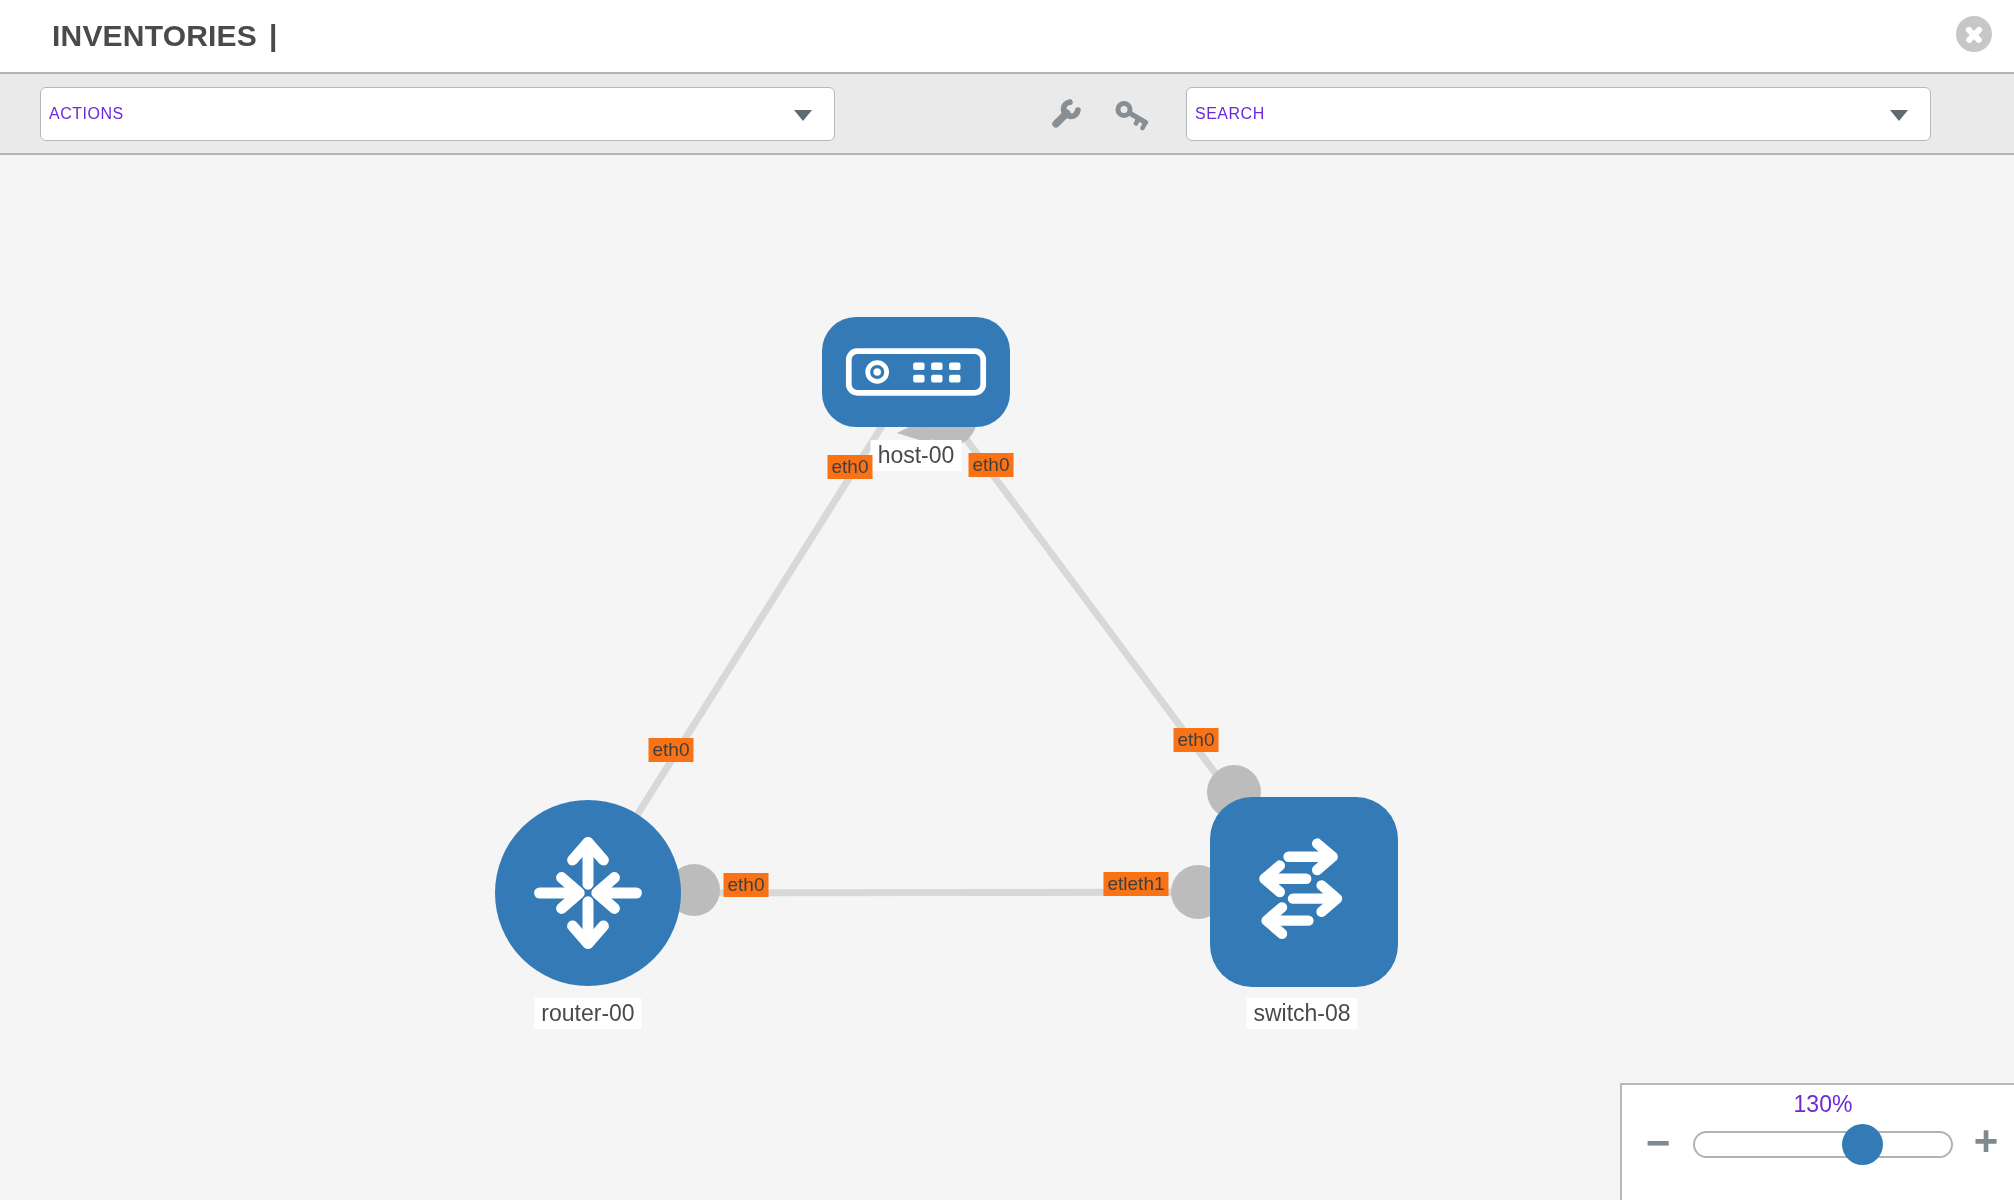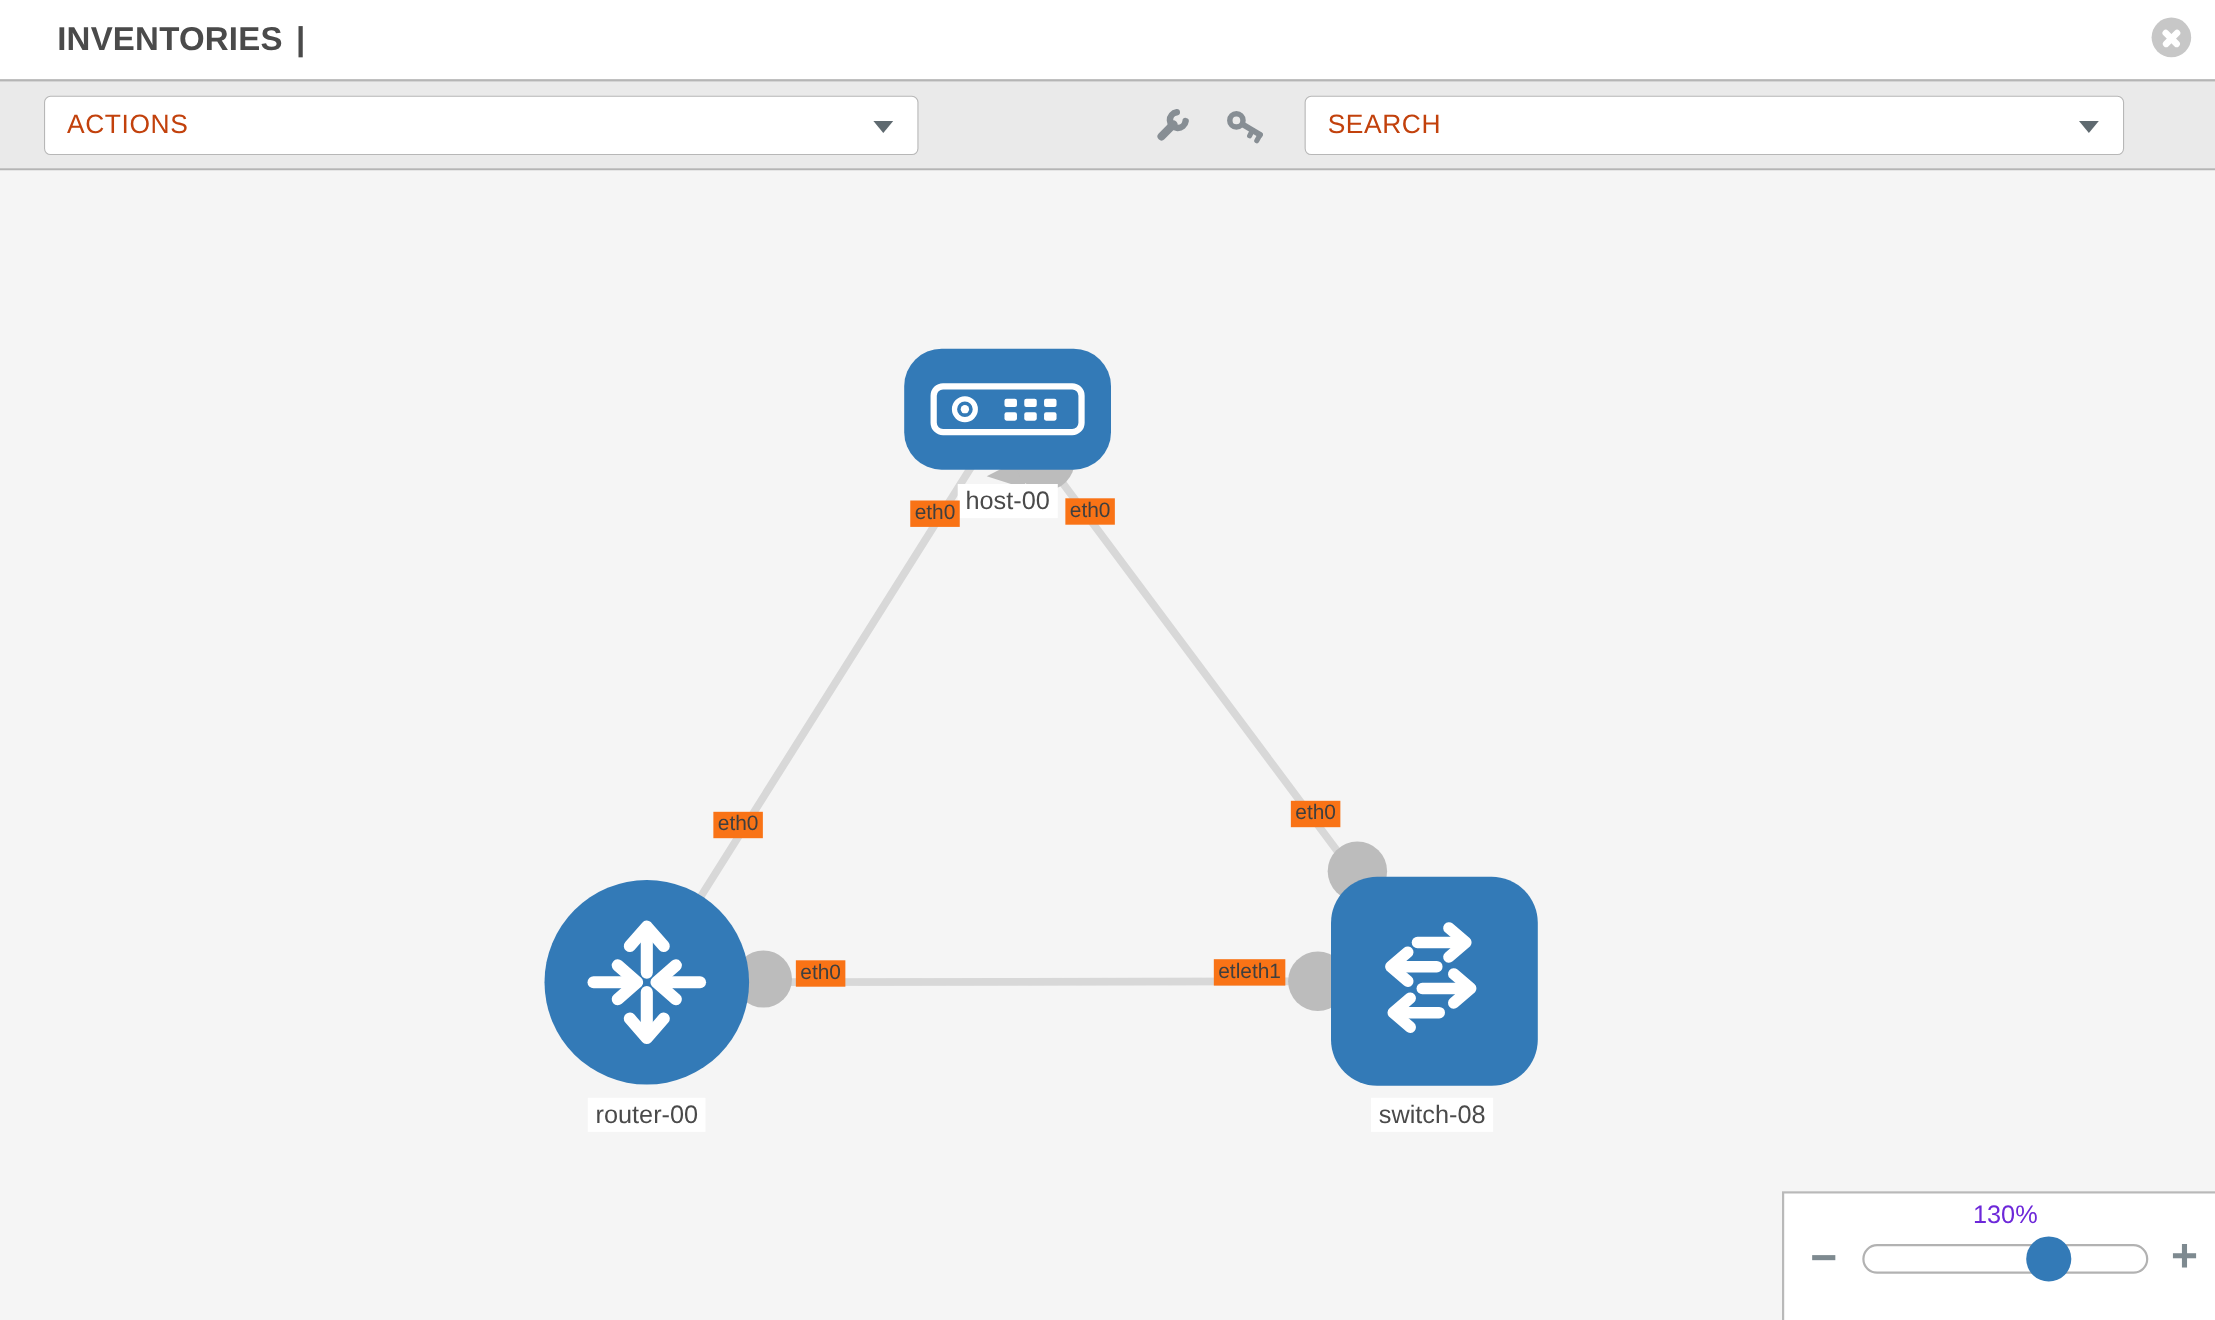--- a/index.html
+++ b/index.html
@@ -15,21 +15,21 @@
   .close-btn{position:absolute;right:22px;top:16px;width:36px;height:36px;border-radius:50%;
              background:#c7c7c7;cursor:pointer;}
   .close-btn .xbar{position:absolute;left:8px;top:15.5px;width:20px;height:5.5px;border-radius:3px;background:#ffffff;}
   .close-btn .xbar.a{transform:rotate(45deg);}
   .close-btn .xbar.b{transform:rotate(-45deg);}
   
   .toolbar{position:absolute;left:0;top:72px;width:2014px;height:83px;background:#eaeaea;
            border-top:2px solid #b5b5b5;border-bottom:2px solid #b5b5b5;box-sizing:border-box;}
   .combo{position:absolute;top:13px;height:54px;background:#ffffff;border:1px solid #b7b7b7;
          border-radius:6px;box-sizing:border-box;display:flex;align-items:center;cursor:pointer;}
-  .combo .combo-text{padding-left:20px;font-size:24px;color:#c2410c;letter-spacing:.5px;}
+  .combo .combo-text{padding-left:8px;font-size:16px;color:#6d28d9;letter-spacing:.5px;}
   .caret{position:absolute;right:22px;top:22px;width:0;height:0;
          border-left:9px solid transparent;border-right:9px solid transparent;
          border-top:11px solid #5f6a70;}
   .combo.actions{left:40px;width:795px;}
   .combo.search{left:1186px;width:745px;}
   .tool-ico{position:absolute;top:22px;width:40px;height:40px;cursor:pointer;}
   .tool-ico.wrench{left:1046px;}
   .tool-ico.key{left:1112px;}
   
   .canvas{position:absolute;left:0;top:155px;width:2014px;height:1045px;background:#f5f5f5;overflow:hidden;}

